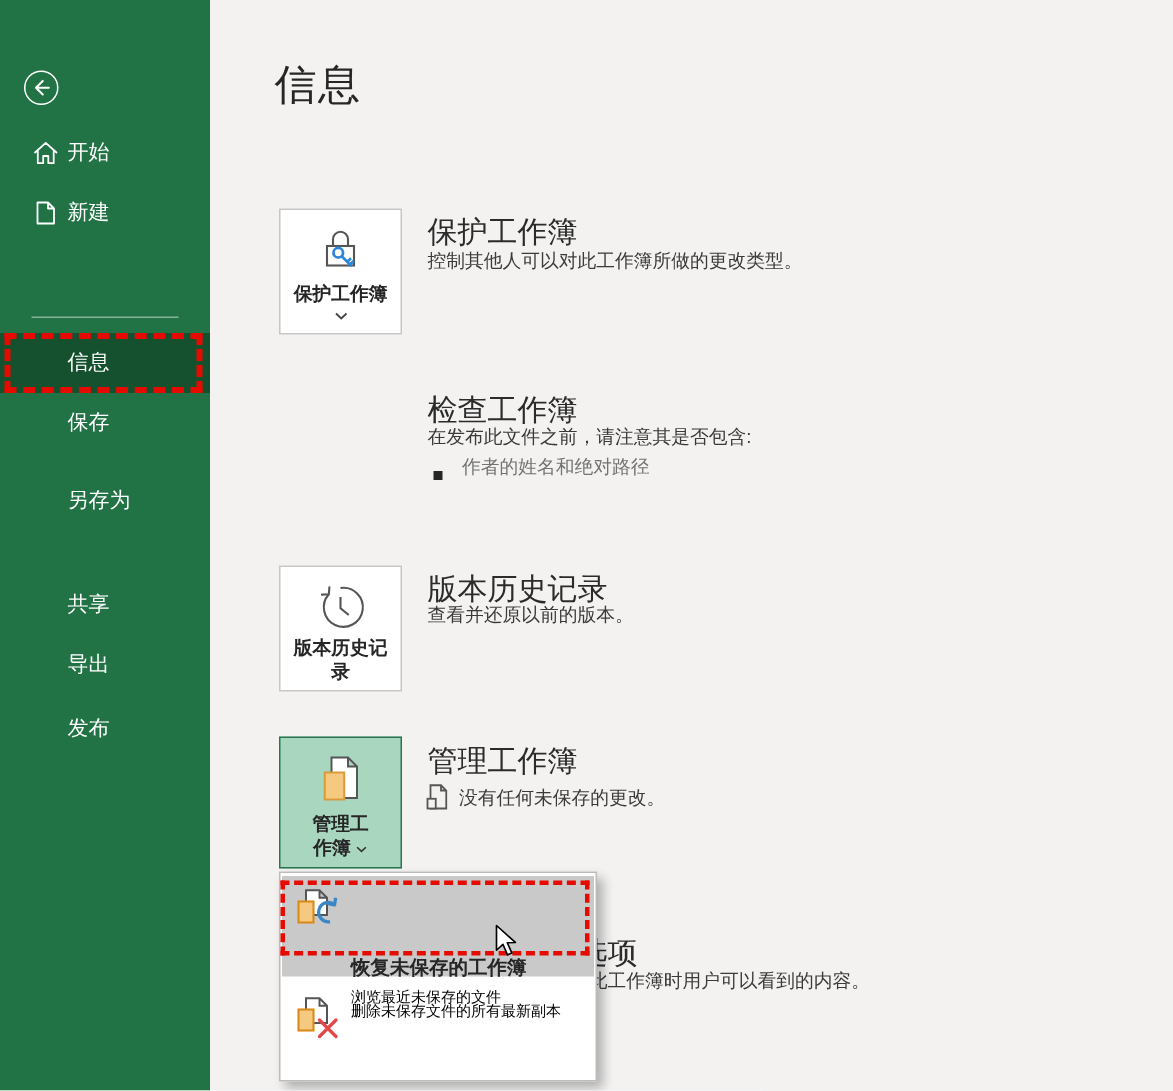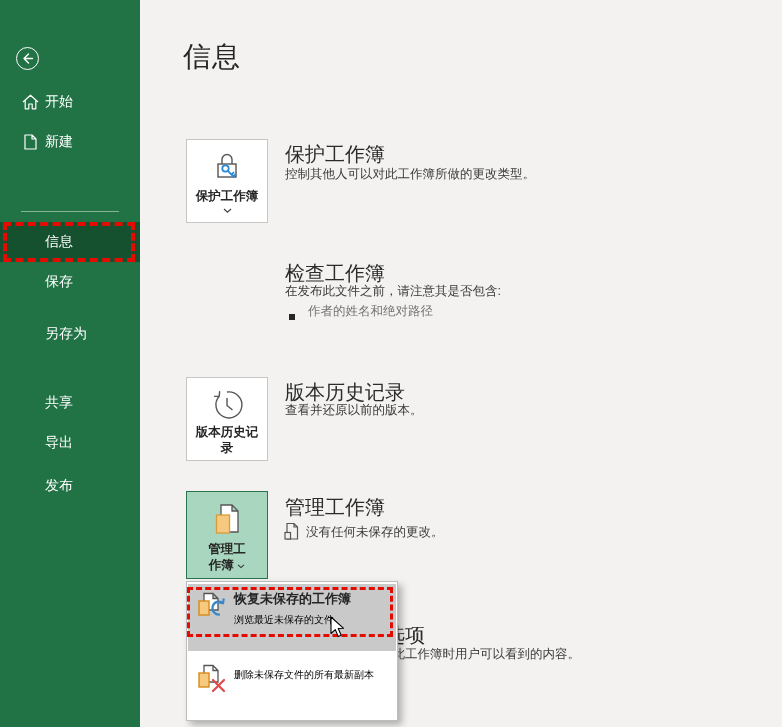--- a/index.html
+++ b/index.html
@@ -35,21 +35,21 @@
 
   .behind-section { position:absolute; z-index:1; }
 
   
   .dropdown { position:absolute; left:186px; top:581px; width:212px; height:140px; background:#fff;
               border:1px solid #bcbcbc; box-shadow:4px 4px 7px rgba(0,0,0,0.28); z-index:5; }
   .dd-item { position:absolute; left:1px; right:1px; display:flex; padding:6px 0 0 9px; cursor:pointer; }
   .dd-item.hl { top:2px; height:67px; background:#c9c9c9; }
   .dd-item.second { top:74px; }
   .dd-ico { width:30px; height:30px; flex:none; margin-right:7px; margin-top:2px; }
-  .dd-title { font-size:13px; font-weight:700; color:#262626; line-height:17px; white-space:nowrap; }
+  .dd-title { font-size:13px; font-weight:700; color:#262626; line-height:17px; white-space:nowrap;margin-top:46px; }
   .dd-sub { font-size:10px; color:#000000; line-height:16px; margin-top:5px; width:146px; }
 
   
   .anno { position:absolute; border:4px dashed #e60b00; z-index:6; pointer-events:none; }
   .anno-info { left:3px; top:222px; width:132px; height:40px; }
   .anno-recover { left:187px; top:587px; width:206px; height:50px; border-width:3px; }
   .cursor { position:absolute; left:330px; top:616px; z-index:7; pointer-events:none; }
 </style>
 </head>
 <body>

